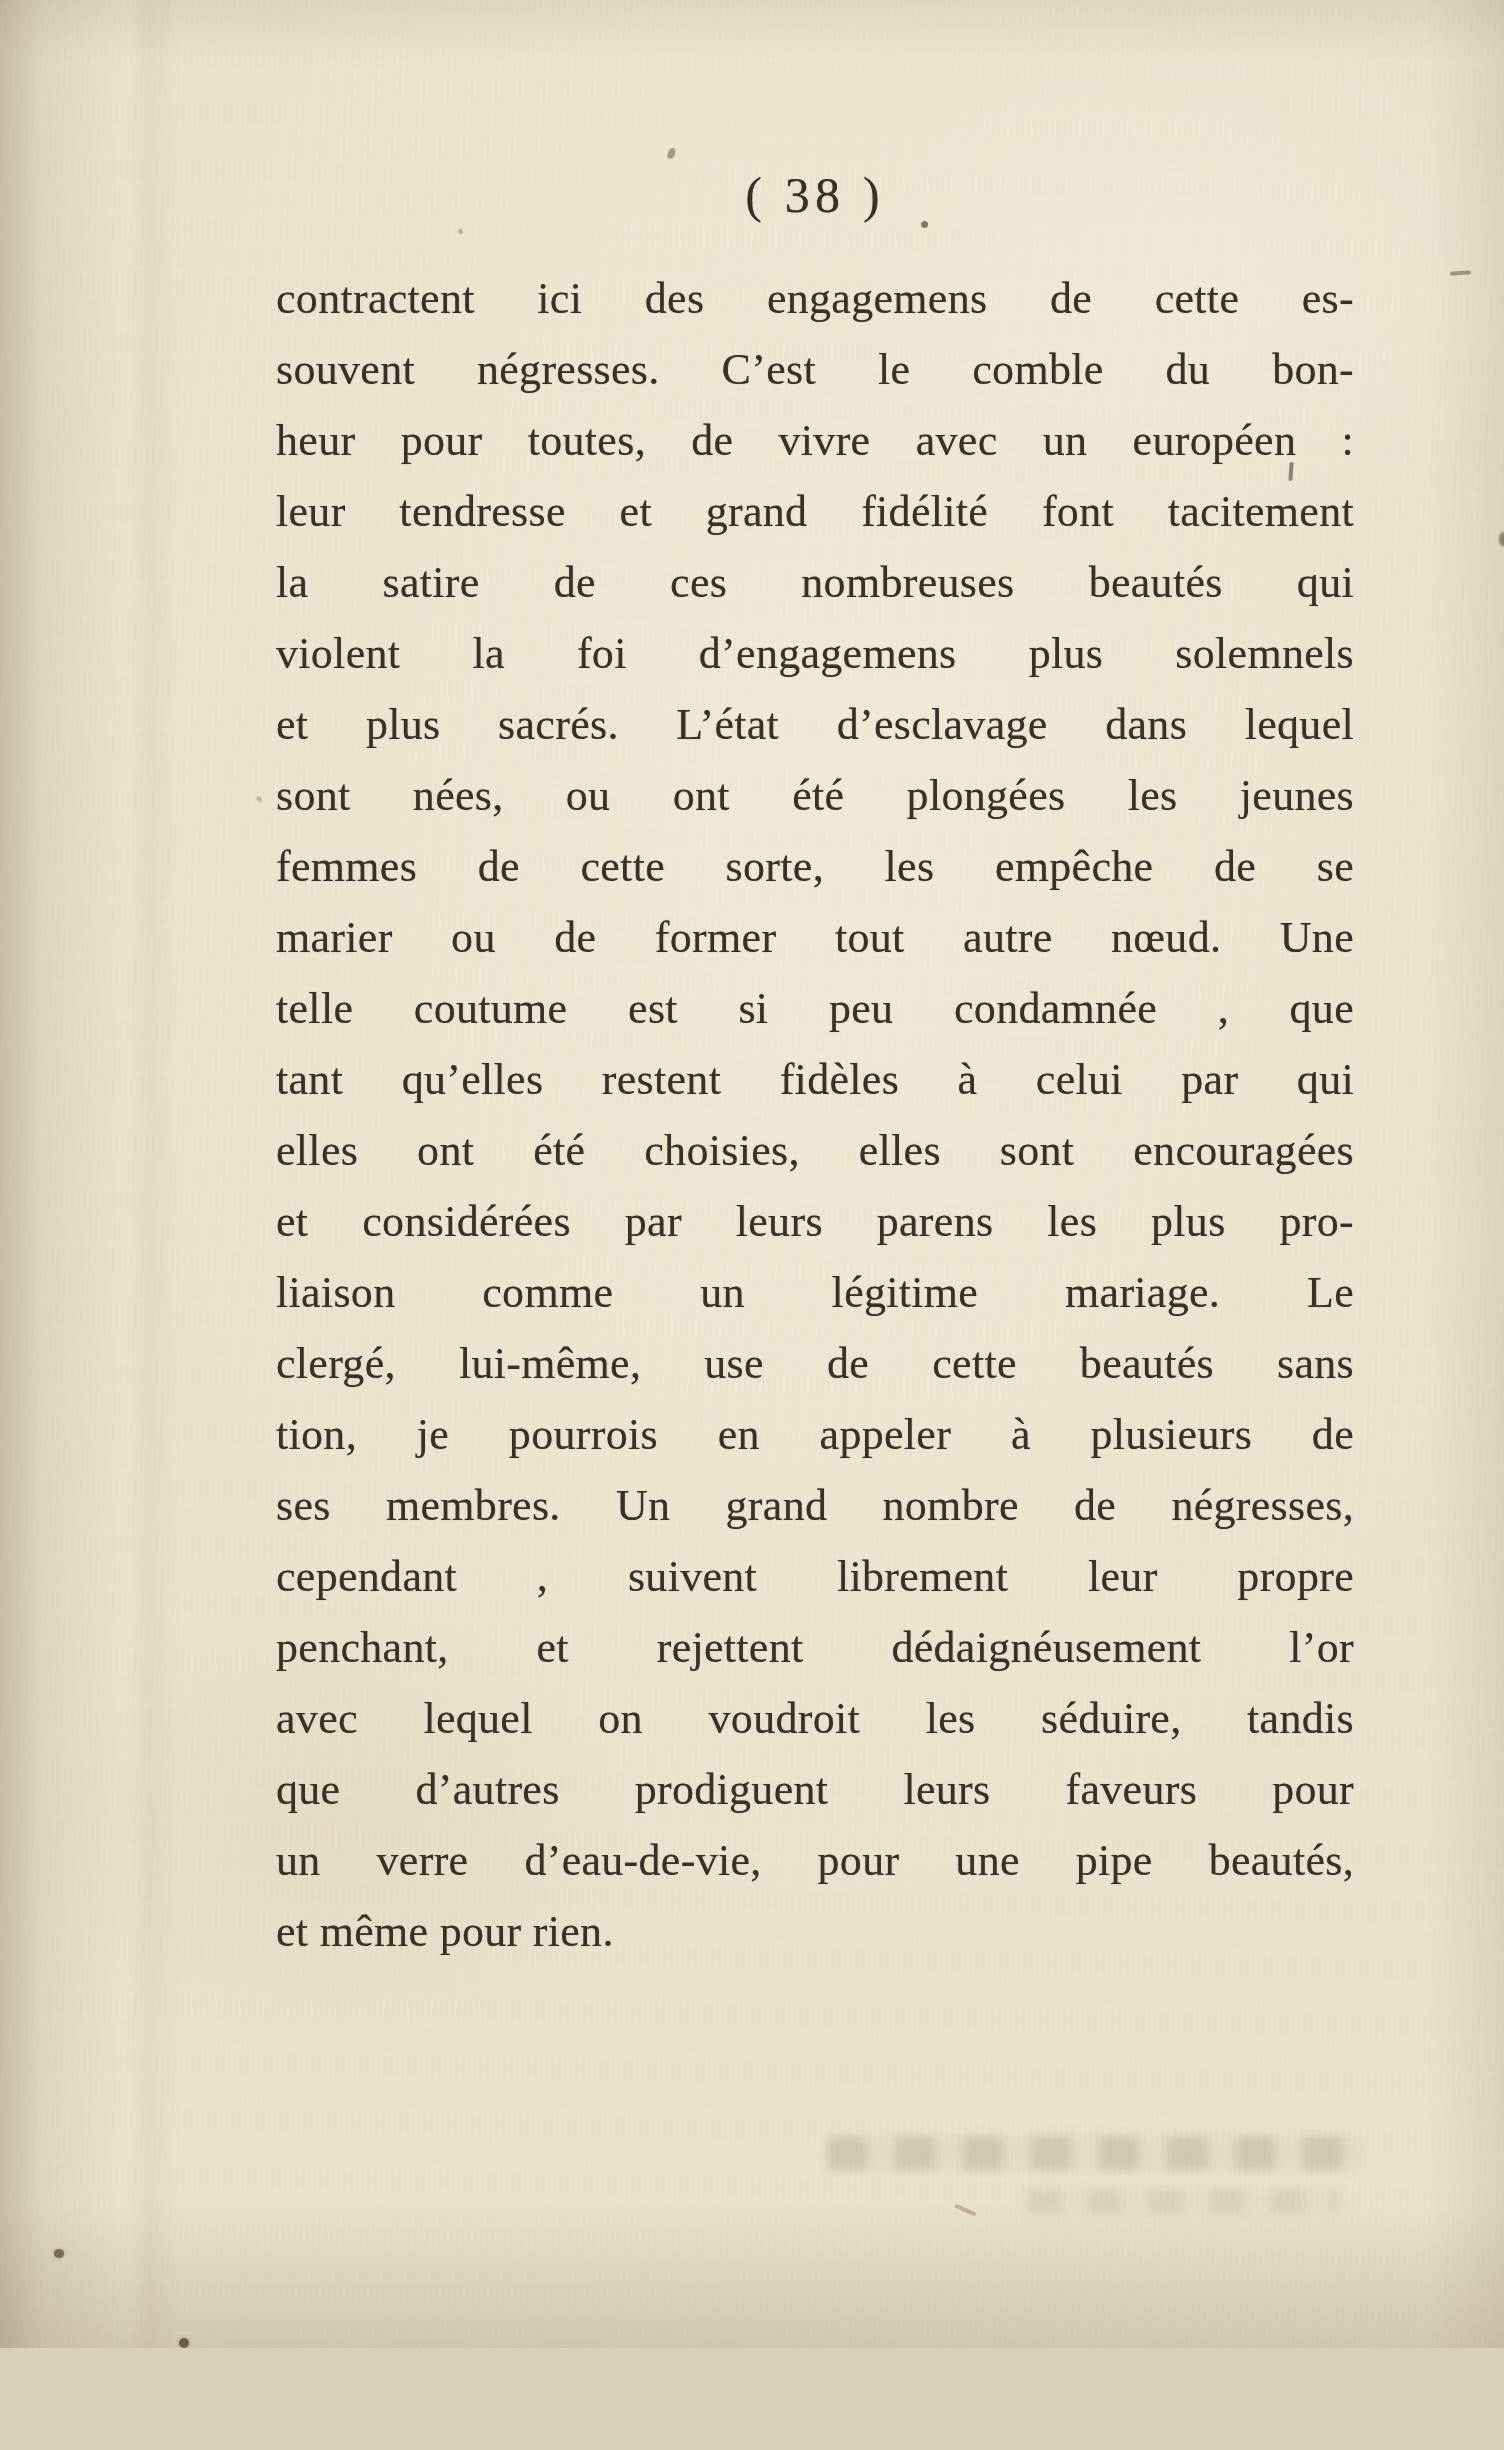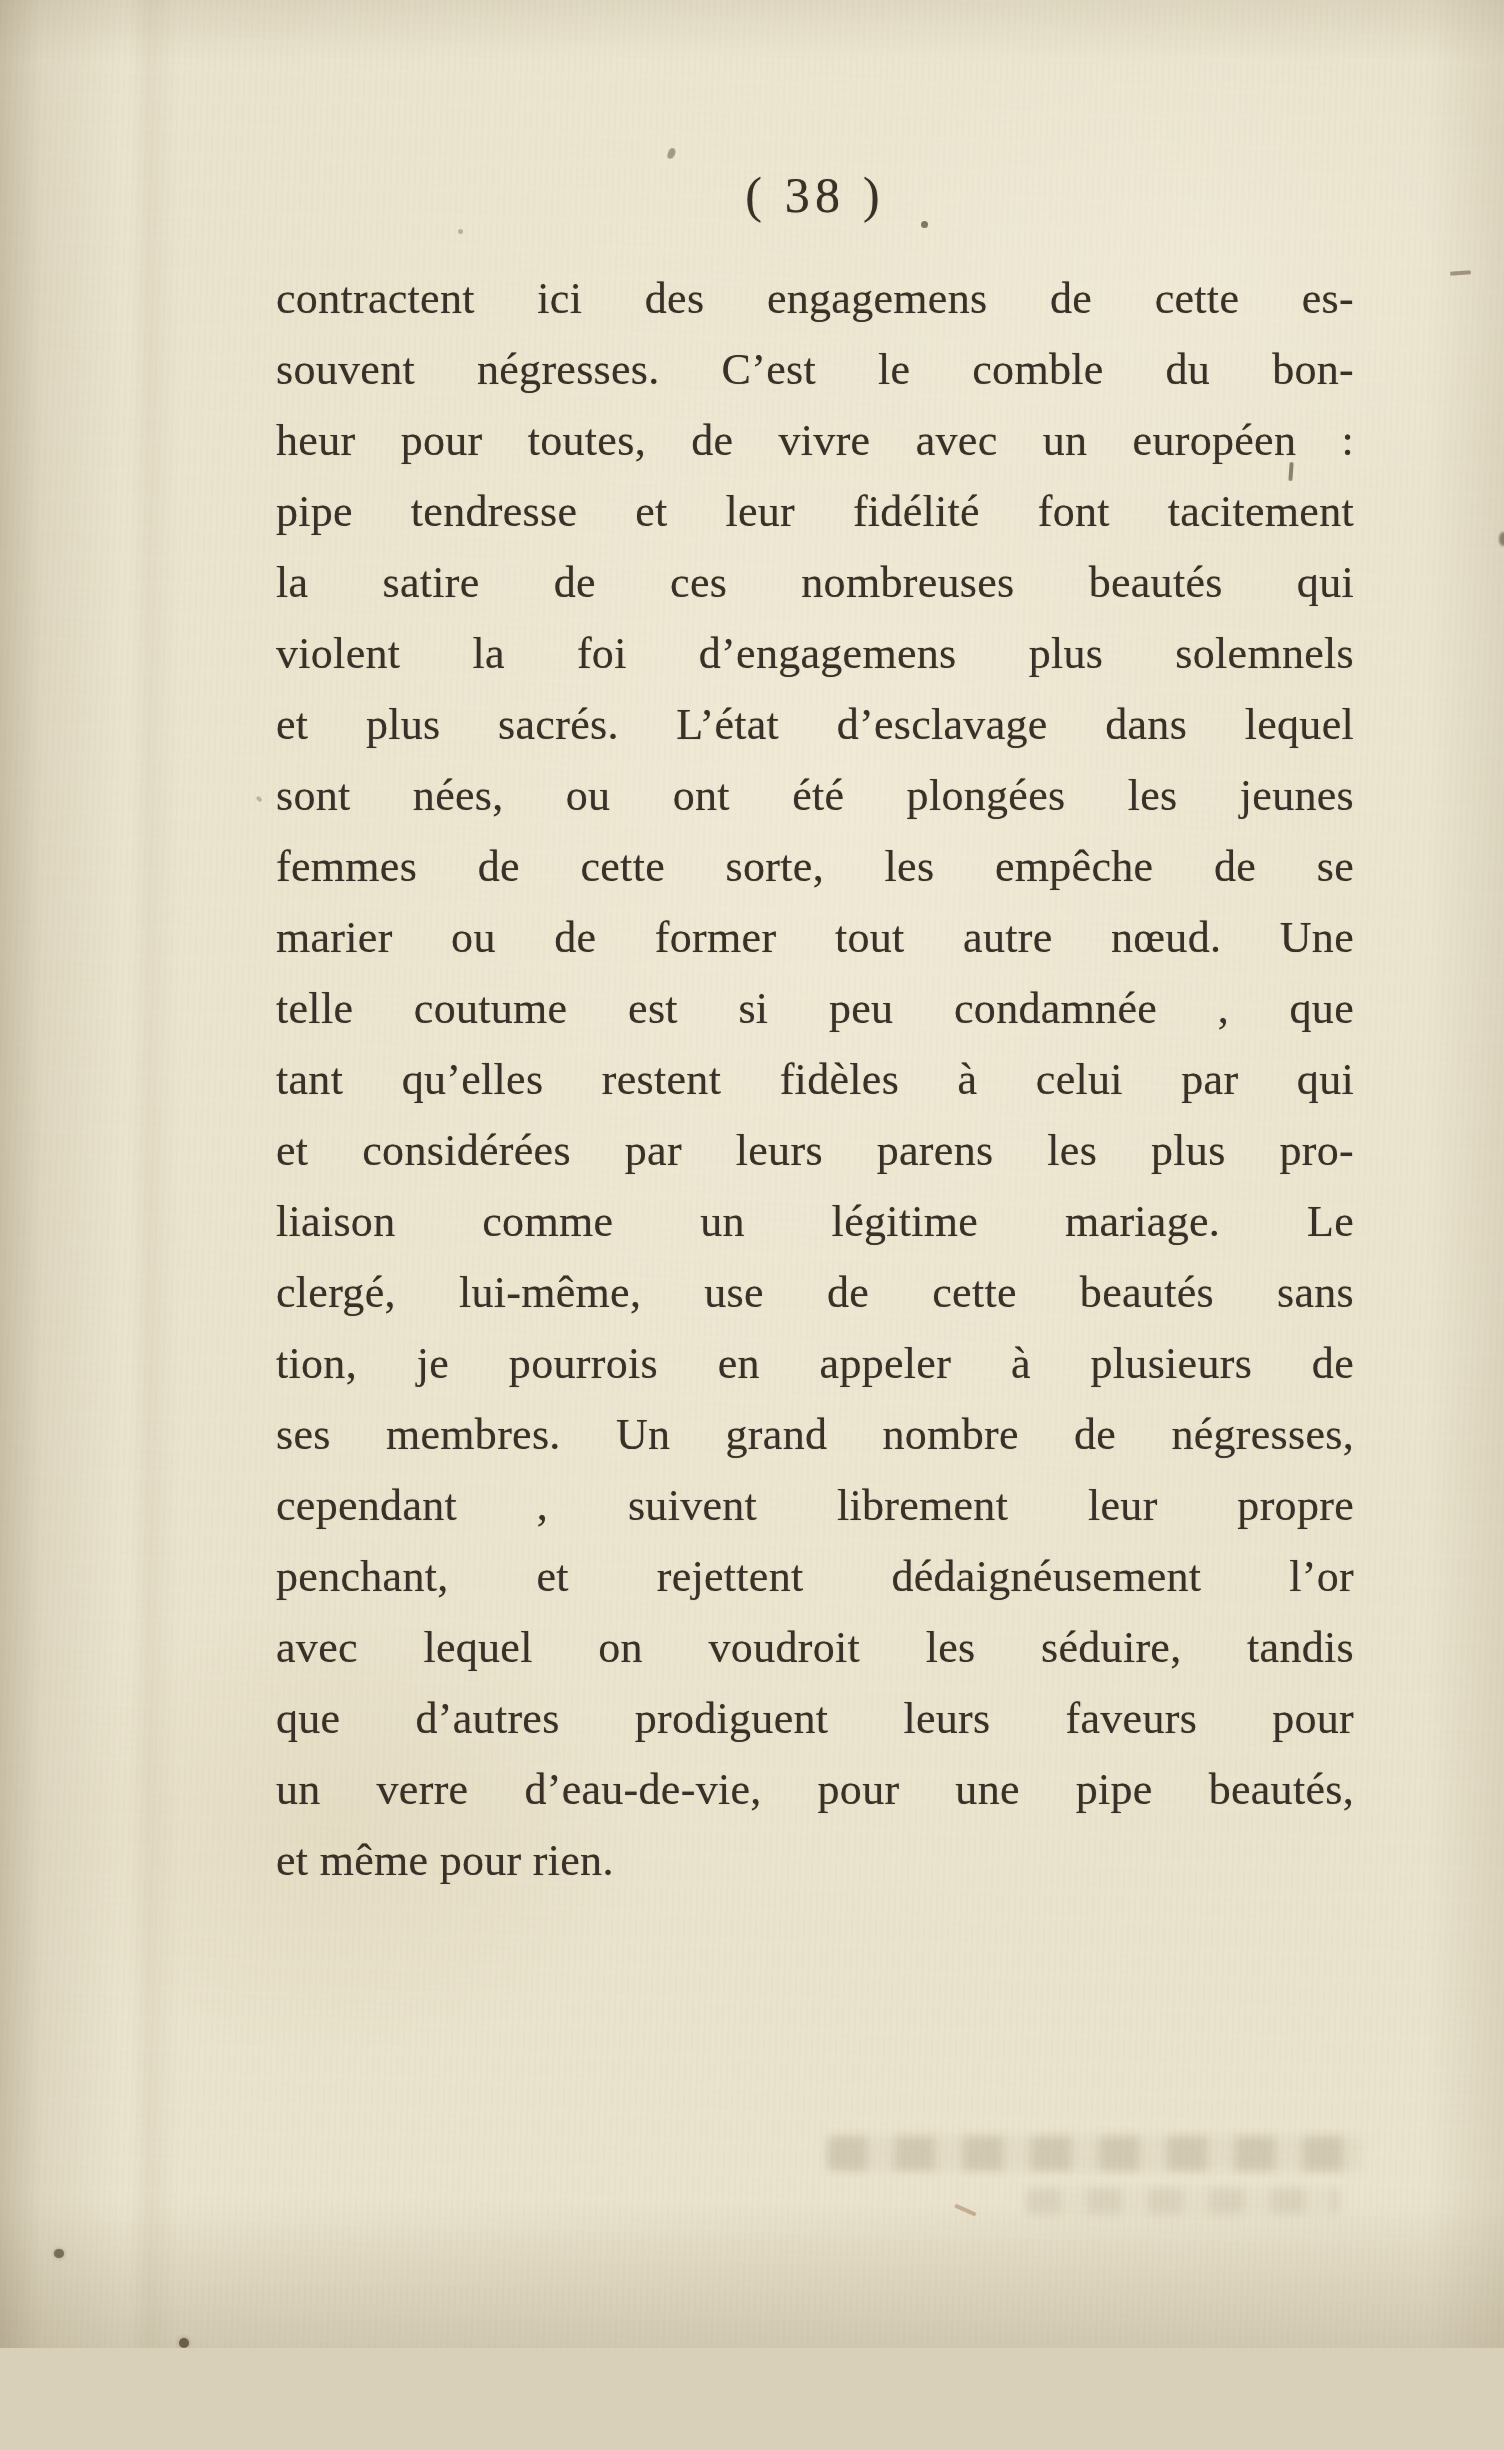--- a/index.html
+++ b/index.html
@@ -106,29 +106,30 @@
 
 <div class="page">
   <div class="crease"></div>
 
   <div class="folio">( 38 )</div>
 
   <div class="textblock">
     <div class="line">contractent ici des engagemens de cette es-</div>
     <div class="line">souvent négresses. C’est le comble du bon-</div>
     <div class="line">heur pour toutes, de vivre avec un européen :</div>
-    <div class="line">pipe tendresse et leur fidélité font tacitement</div>
+    <div class="line">leur tendresse et grand fidélité font tacitement</div>
     <div class="line">la satire de ces nombreuses beautés qui</div>
     <div class="line">violent la foi d’engagemens plus solemnels</div>
     <div class="line">et plus sacrés. L’état d’esclavage dans lequel</div>
     <div class="line">sont nées, ou ont été plongées les jeunes</div>
     <div class="line">femmes de cette sorte, les empêche de se</div>
     <div class="line">marier ou de former tout autre nœud. Une</div>
     <div class="line">telle coutume est si peu condamnée , que</div>
     <div class="line">tant qu’elles restent fidèles à celui par qui</div>
+    <div class="line">elles ont été choisies, elles sont encouragées</div>
     <div class="line">et considérées par leurs parens les plus pro-</div>
     <div class="line">liaison comme un légitime mariage. Le</div>
     <div class="line">clergé, lui-même, use de cette beautés sans</div>
     <div class="line">tion, je pourrois en appeler à plusieurs de</div>
     <div class="line">ses membres. Un grand nombre de négresses,</div>
     <div class="line">cependant , suivent librement leur propre</div>
     <div class="line">penchant, et rejettent dédaignéusement l’or</div>
     <div class="line">avec lequel on voudroit les séduire, tandis</div>
     <div class="line">que d’autres prodiguent leurs faveurs pour</div>
     <div class="line">un verre d’eau-de-vie, pour une pipe beautés,</div>

